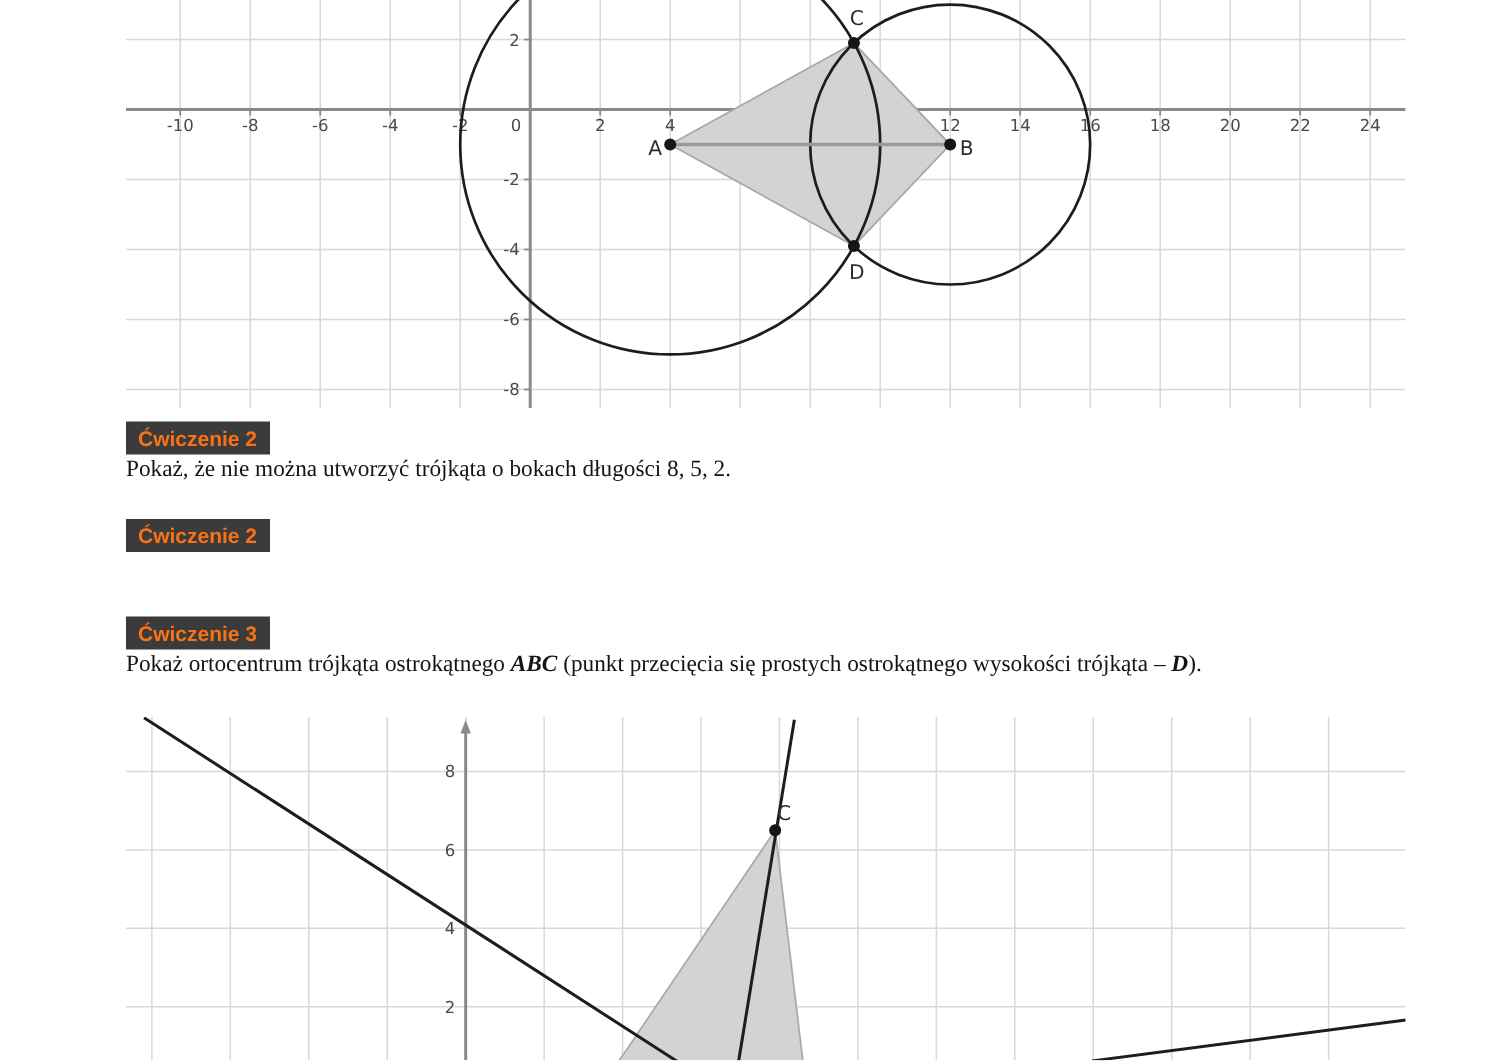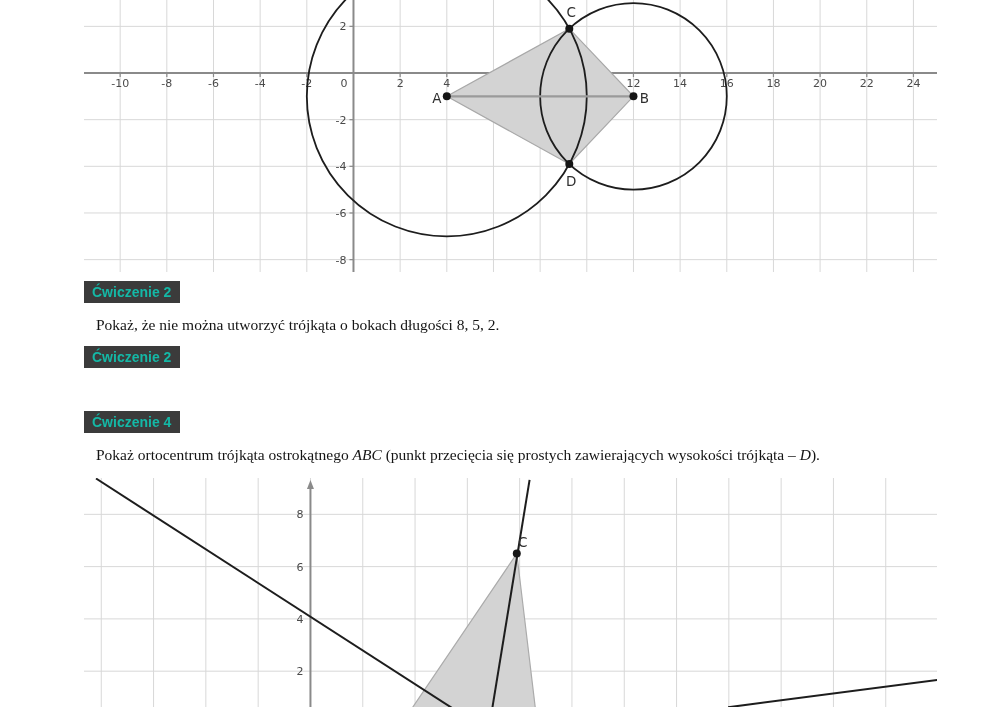--- a/index.html
+++ b/index.html
@@ -1,24 +1,24 @@
 <!DOCTYPE html>
 <html><head>
 <meta charset="utf-8">
 <style>
   html,body{margin:0;padding:0;background:#ffffff;}
   .page{position:relative;width:1000px;height:707px;background:#ffffff;overflow:hidden;
         font-family:"Liberation Serif",serif;}
   .fig{position:absolute;display:block;}
-  .exlabel{position:absolute;left:84px;background:#3b3b3b;color:#14b8a6;
+  .exlabel{position:absolute;left:84px;background:#3b3b3b;color:#f97316;
            font-family:"Liberation Sans",sans-serif;font-weight:bold;font-size:14px;
            line-height:16px;padding:3px 9px 3px 8px;white-space:nowrap;}
-  .extext{position:absolute;left:84px;margin:12px;font-size:15.5px;line-height:19px;
+  .extext{position:absolute;left:84px;margin:0;font-size:15.5px;line-height:19px;
           color:#141414;white-space:nowrap;font-family:"Liberation Serif",serif;}
-  .extext i{font-style:italic;}
+  .extext i{font-style:italic;font-weight:bold;}
 </style>
 </head>
 <body>
 
 <div class="page">
 
   <svg class="fig" style="left:84px;top:0" width="853" height="272">
       <line x1="36.16384026258207" y1="0" x2="36.16384026258207" y2="272" stroke="#d8d8d8" stroke-width="1"></line>
       <line x1="82.82685995623633" y1="0" x2="82.82685995623633" y2="272" stroke="#d8d8d8" stroke-width="1"></line>
       <line x1="129.4898796498906" y1="0" x2="129.4898796498906" y2="272" stroke="#d8d8d8" stroke-width="1"></line>
@@ -102,22 +102,22 @@
       <text x="487.29540481400437" y="16.69296740994854" text-anchor="middle" font-family="&quot;DejaVu Sans&quot;, sans-serif" font-size="13.5" fill="#2e2e2e">C</text>
       <circle cx="485.29540481400437" cy="163.99313893653513" r="4" fill="#151515"></circle>
       <text x="487.29540481400437" y="185.99313893653513" text-anchor="middle" font-family="&quot;DejaVu Sans&quot;, sans-serif" font-size="13.5" fill="#2e2e2e">D</text>
     </svg>
 
   <div class="exlabel" style="top:281px">Ćwiczenie 2</div>
   <p class="extext" style="top:303px"><span>Pokaż, że nie można utworzyć trójkąta o bokach długości 8, 5, 2.</span></p>
 
   <div class="exlabel" style="top:346px">Ćwiczenie 2</div>
 
-  <div class="exlabel" style="top:411px">Ćwiczenie 4</div>
-  <p class="extext" style="top:433px"><span>Pokaż ortocentrum trójkąta ostrokątnego </span><i>ABC</i><span> (punkt przecięcia się prostych zawierających wysokości trójkąta – </span><i>D</i><span>).</span></p>
+  <div class="exlabel" style="top:411px">Ćwiczenie 3</div>
+  <p class="extext" style="top:433px"><span>Pokaż ortocentrum trójkąta ostrokątnego </span><i>ABC</i><span> (punkt przecięcia się prostych ostrokątnego wysokości trójkąta – </span><i>D</i><span>).</span></p>
 
   <svg class="fig" style="left:84px;top:478px" width="853" height="229">
       <line x1="17.258736971183325" y1="0" x2="17.258736971183325" y2="229" stroke="#d8d8d8" stroke-width="1"></line>
       <line x1="69.55793991416309" y1="0" x2="69.55793991416309" y2="229" stroke="#d8d8d8" stroke-width="1"></line>
       <line x1="121.85714285714285" y1="0" x2="121.85714285714285" y2="229" stroke="#d8d8d8" stroke-width="1"></line>
       <line x1="174.1563458001226" y1="0" x2="174.1563458001226" y2="229" stroke="#d8d8d8" stroke-width="1"></line>
       <line x1="226.45554874310238" y1="0" x2="226.45554874310238" y2="229" stroke="#d8d8d8" stroke-width="1"></line>
       <line x1="278.75475168608216" y1="0" x2="278.75475168608216" y2="229" stroke="#d8d8d8" stroke-width="1"></line>
       <line x1="331.0539546290619" y1="0" x2="331.0539546290619" y2="229" stroke="#d8d8d8" stroke-width="1"></line>
       <line x1="383.35315757204165" y1="0" x2="383.35315757204165" y2="229" stroke="#d8d8d8" stroke-width="1"></line>

